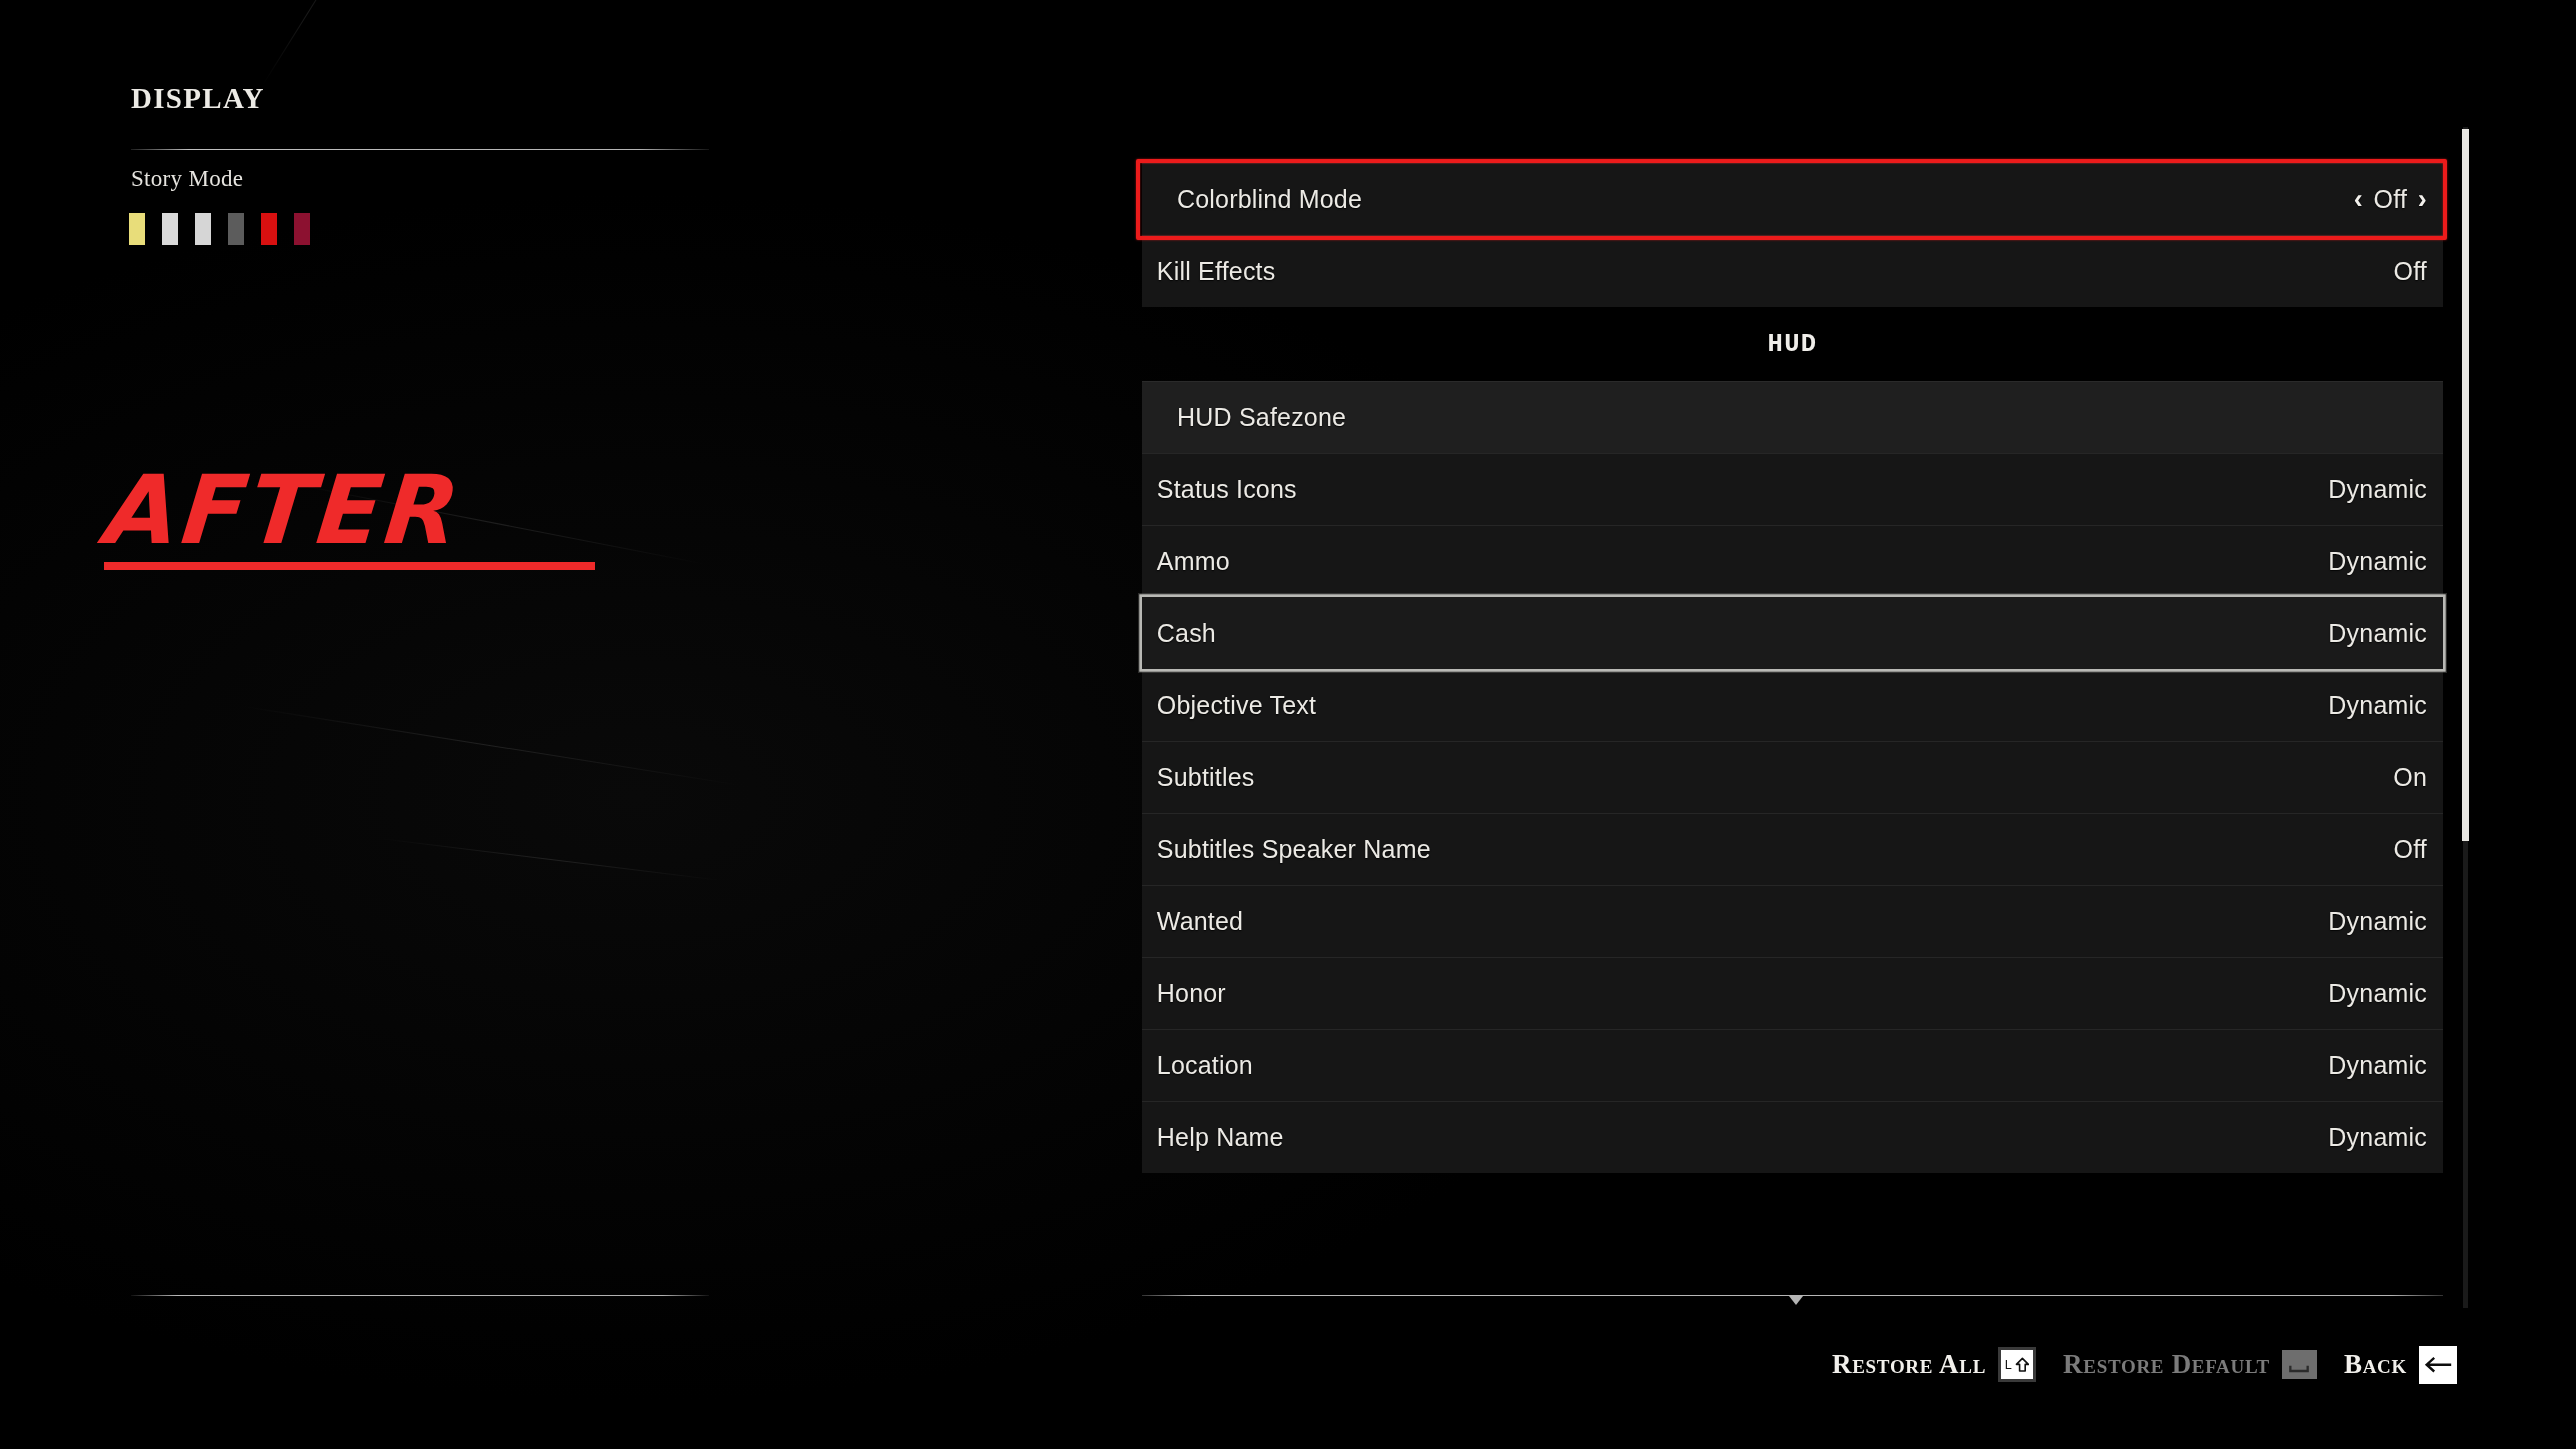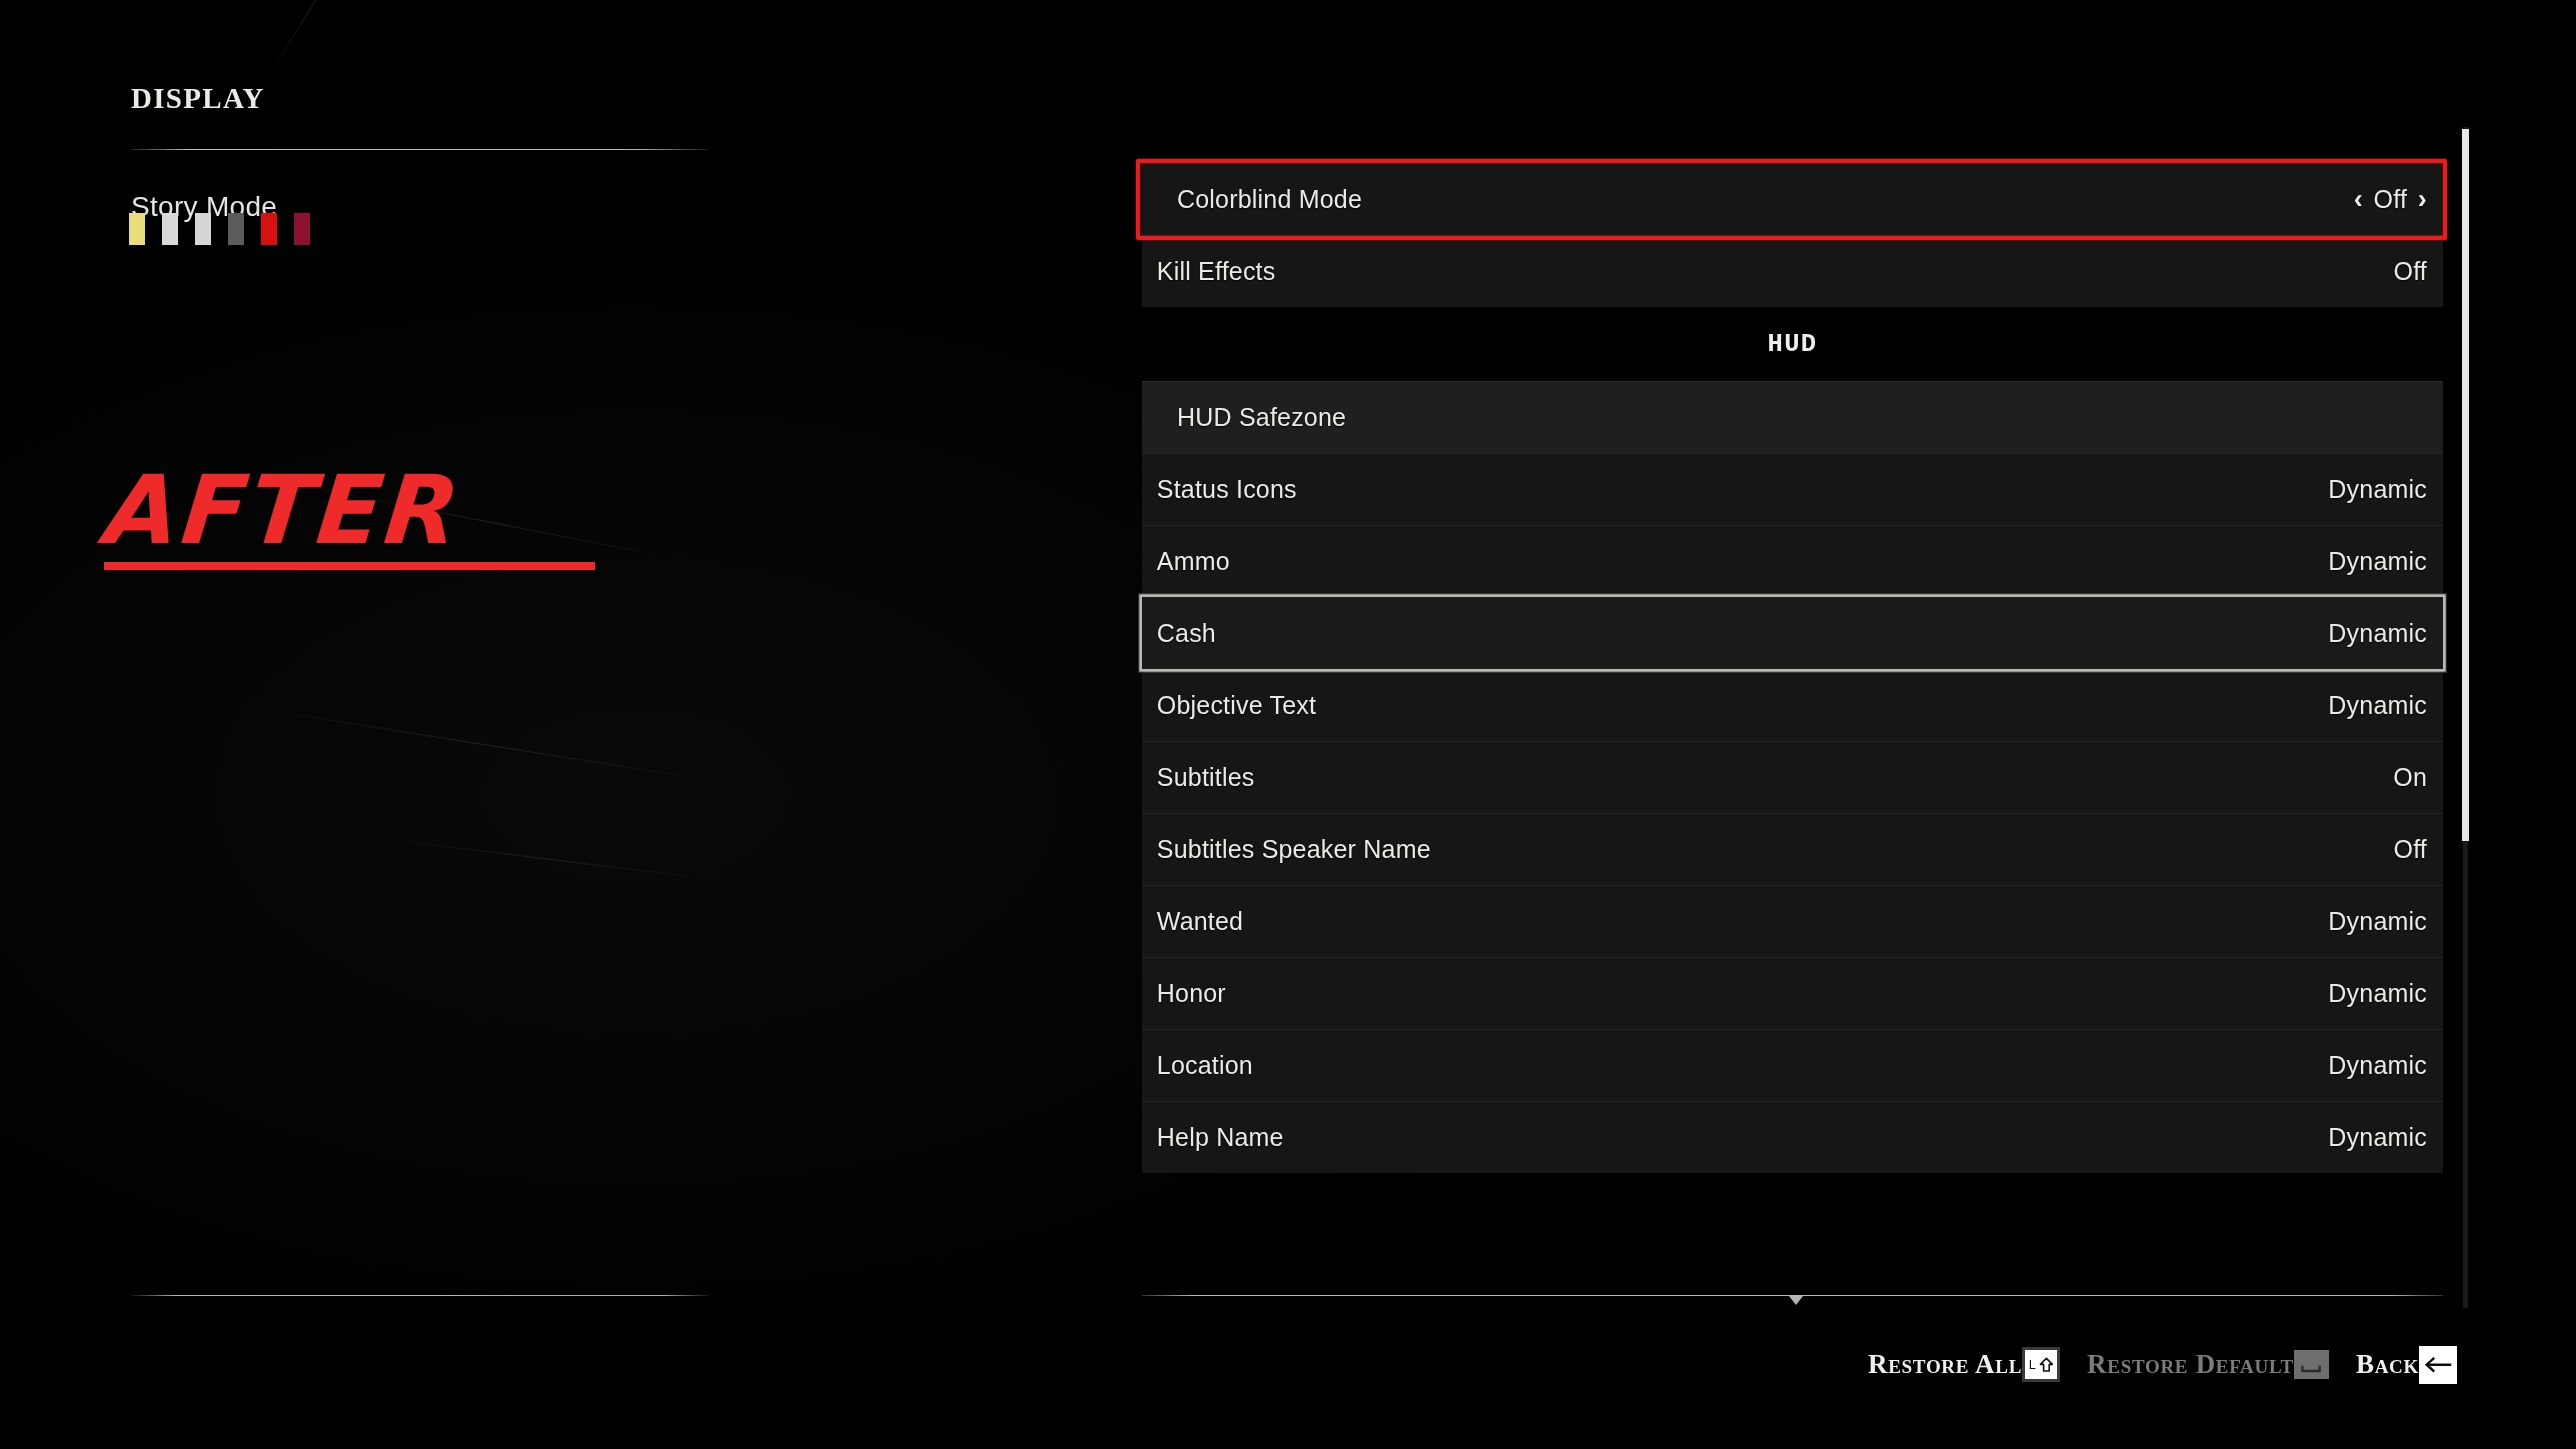--- a/index.html
+++ b/index.html
@@ -55,23 +55,22 @@
     text-transform:lowercase;
     text-shadow:0 1.3px 2px rgba(0,0,0,.9);
   }
   .title-rule{
     position:absolute; left:131px; top:149px; width:578px; height:1.3px;
     background:linear-gradient(to right, rgba(210,210,210,.15), rgba(225,225,225,.85) 10%, rgba(225,225,225,.8) 88%, rgba(200,200,200,.1));
   }
 
   .mode-label{
     position:absolute; left:131px; top:166px;
-    font-size:28px; color:#e6e4df; letter-spacing:0.3px;
-    font-family:Liberation Sans, sans-serif;
-    margin-top:25px;
+    font-size:23px; color:#e6e4df; letter-spacing:0.3px;
+    font-family:Liberation Serif, serif;
   }
 
   .swatches{ position:absolute; left:129px; top:213px; display:flex; gap:17px; }
   .swatch{ width:16px; height:32px; }
 
   .after-wrap{ position:absolute; left:101px; top:463px; width:523px; }
   .after-text{
     font-family:"DejaVu Sans", sans-serif;
     font-style:italic; font-weight:bold;
     font-size:95px;
@@ -182,21 +181,21 @@
   }
 
   
   #action-bar{
     position:absolute; left:0; top:1320px; width:2576px; height:81px;
     display:flex; align-items:center; justify-content:flex-end;
     padding-right:119px;
     gap:0;
   }
   .action{
-    display:flex; align-items:center; gap:0;
+    display:flex; align-items:center; gap:12px;
     margin-left:27px;
     margin-top:8px;
   }
   .action-label{
     font-family:"Liberation Serif", serif;
     font-weight:bold; font-size:27px;
     letter-spacing:0.7px;
     font-variant:small-caps;
     color:#f2f0ec;
   }

